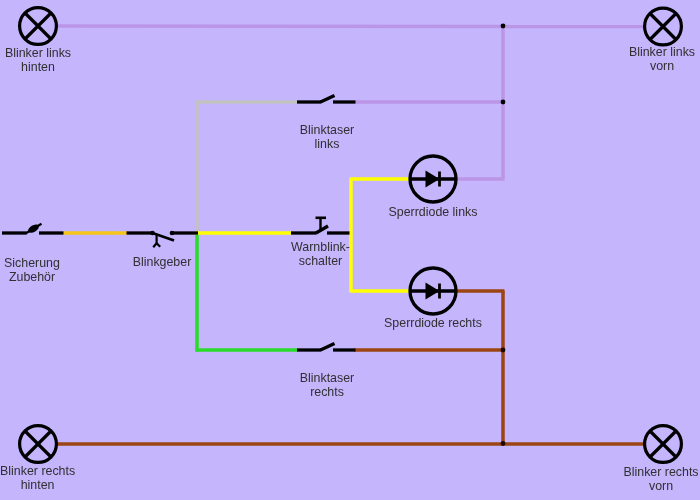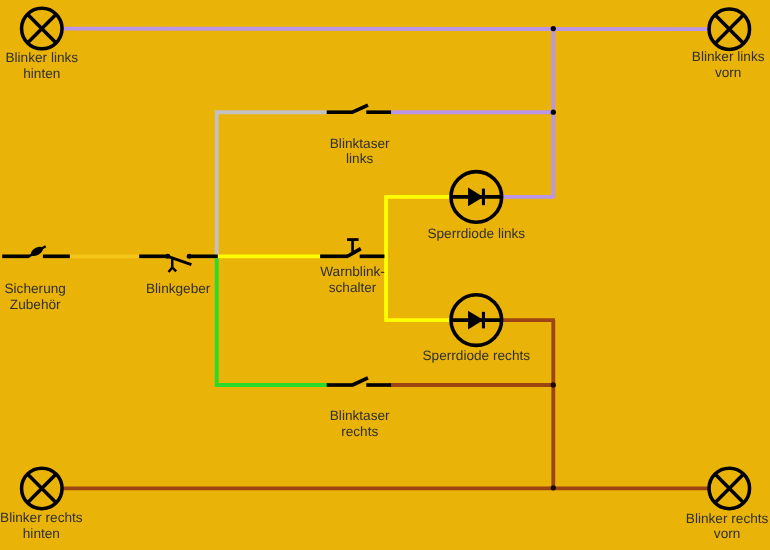--- a/index.html
+++ b/index.html
@@ -1,16 +1,16 @@
 <!DOCTYPE html>
 <html><head>
 <meta charset="utf-8">
 <style>
   html,body{margin:0;padding:0;background:#ffffff;}
-  #stage{position:relative;width:700px;height:500px;background:#eab308;overflow:hidden;}
+  #stage{position:relative;width:700px;height:500px;background:#c4b5fd;overflow:hidden;}
   svg{display:block;}
   text{font-family:"Liberation Sans",sans-serif;font-size:12.4px;fill:#303030;text-anchor:middle;}
 </style>
 </head>
 <body>
 <div id="stage">
 <svg width="700" height="500" viewBox="0 0 700 500">
 
   <line x1="56.5" y1="26" x2="644.5" y2="26.5" stroke="#bb95e6" stroke-width="3.5"></line>
   <line x1="503" y1="25" x2="503" y2="179" stroke="#bb95e6" stroke-width="3.5"></line>

